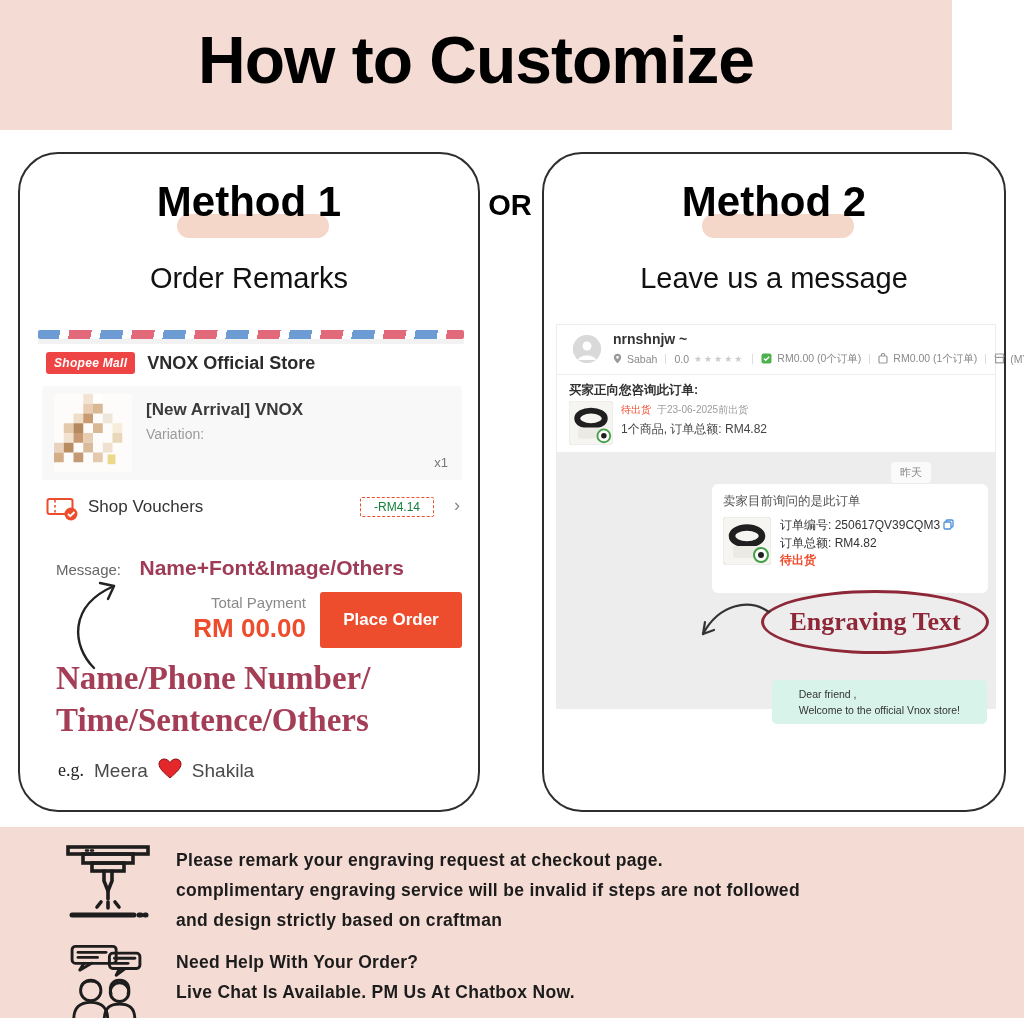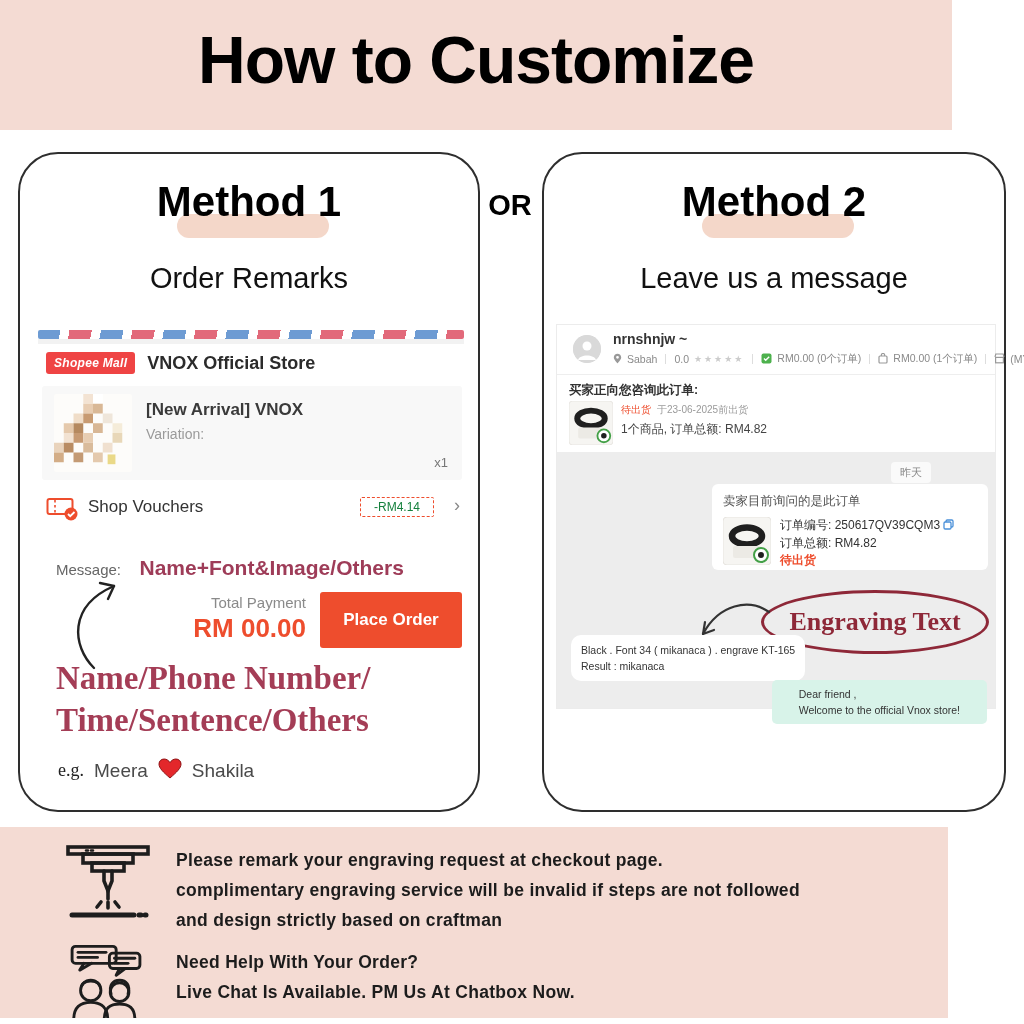--- a/index.html
+++ b/index.html
@@ -84,42 +84,42 @@
   .inq-label{position:absolute;left:12px;top:57px;font-size:12.5px;font-weight:bold;color:#333;}
   .inq-thumb{position:absolute;left:12px;top:76px;width:44px;height:44px;}
   .inq-l1{position:absolute;left:64px;top:78px;font-size:10px;}
   .inq-status{color:#ee4d2d;margin-right:6px;}
   .inq-ship{color:#9a9a9a;}
   .inq-l2{position:absolute;left:64px;top:96px;font-size:12px;color:#444;}
 
   .chat-gray{position:absolute;left:0;top:127px;width:100%;height:256px;background:#ededed;}
   .ts-badge{position:absolute;right:64px;top:10px;background:#fafafa;color:#888;font-size:11px;
     padding:3px 9px;border-radius:4px;}
-  .order-card{position:absolute;left:155px;top:32px;width:276px;height:86px;background:#fff;
+  .order-card{position:absolute;left:155px;top:32px;width:276px;height:109px;background:#fff;
     border-radius:6px;box-sizing:border-box;padding:9px 11px;}
   .oc-title{font-size:12.5px;color:#555;}
   .oc-row{display:flex;margin-top:7px;gap:9px;}
   .oc-thumb{width:48px;height:48px;flex:0 0 auto;}
   .oc-lines{font-size:12px;color:#333;line-height:17px;}
   .oc-status{color:#ee4d2d;font-weight:bold;}
   .copy-icon{display:inline-block;vertical-align:-1px;margin-left:3px;}
 
   .engrave-oval{position:absolute;left:204px;top:138px;width:228px;height:64px;
     border:3.5px solid #8e2838;border-radius:50%;box-sizing:border-box;
     display:flex;align-items:center;justify-content:center;}
   .engrave-oval span{font-family:"Liberation Serif",serif;font-weight:bold;font-size:26px;color:#8e2838;}
   .arrow2{position:absolute;left:136px;top:146px;}
 
   .bubble-left{position:absolute;left:14px;top:183px;background:#fff;border-radius:10px;
     padding:7px 10px;font-size:10.5px;color:#333;line-height:16px;white-space:nowrap;}
   .bubble-right{position:absolute;right:8px;top:228px;background:#d8f3e9;border-radius:5px;
     padding:6px 27px;font-size:10.5px;color:#333;line-height:16px;white-space:nowrap;}
 
   
-  .band-bottom{position:absolute;left:0;top:827px;width:948px;height:191px;background:#f4dbd3;}
+  .band-bottom{position:absolute;left:0;top:827px;width:1024px;height:191px;background:#f4dbd3;}
   .foot-row1-icon{position:absolute;left:58px;top:14px;}
   .foot-row2-icon{position:absolute;left:62px;top:116px;}
   .foot-text1{position:absolute;left:176px;top:18px;font-size:17.5px;font-weight:600;
     color:#1c1c1c;line-height:30px;letter-spacing:.3px;}
   .foot-text2{position:absolute;left:176px;top:120px;font-size:17.5px;font-weight:600;
     color:#1c1c1c;line-height:30px;letter-spacing:.3px;}
   .band-white-strip{position:absolute;left:0;top:1018px;width:1024px;height:6px;background:#fff;}
 </style>
 </head>
 <body>
@@ -321,24 +321,20 @@
         </div>
 
         <div class="engrave-oval">
           <span>Engraving Text</span>
         </div>
         <svg class="arrow2" width="80" height="48" viewBox="0 0 80 48">
           <path d="M76 14 C 56 0 26 6 10 36" fill="none" stroke="#333" stroke-width="2.2" stroke-linecap="round"></path>
           <path d="M10 36 L21 32 M10 36 L12 24" fill="none" stroke="#333" stroke-width="2.2" stroke-linecap="round"></path>
         </svg>
 
-        <div class="bubble-left">
-          <div>Black . Font 34 ( mikanaca ) . engrave KT-165</div>
-          <div>Result : mikanaca</div>
-        </div>
 
         <div class="bubble-right">
           <div>Dear friend ,</div>
           <div>Welcome to the official Vnox store!</div>
         </div>
       </div>
     </div>
   </section>
 
   <div class="band-bottom">

